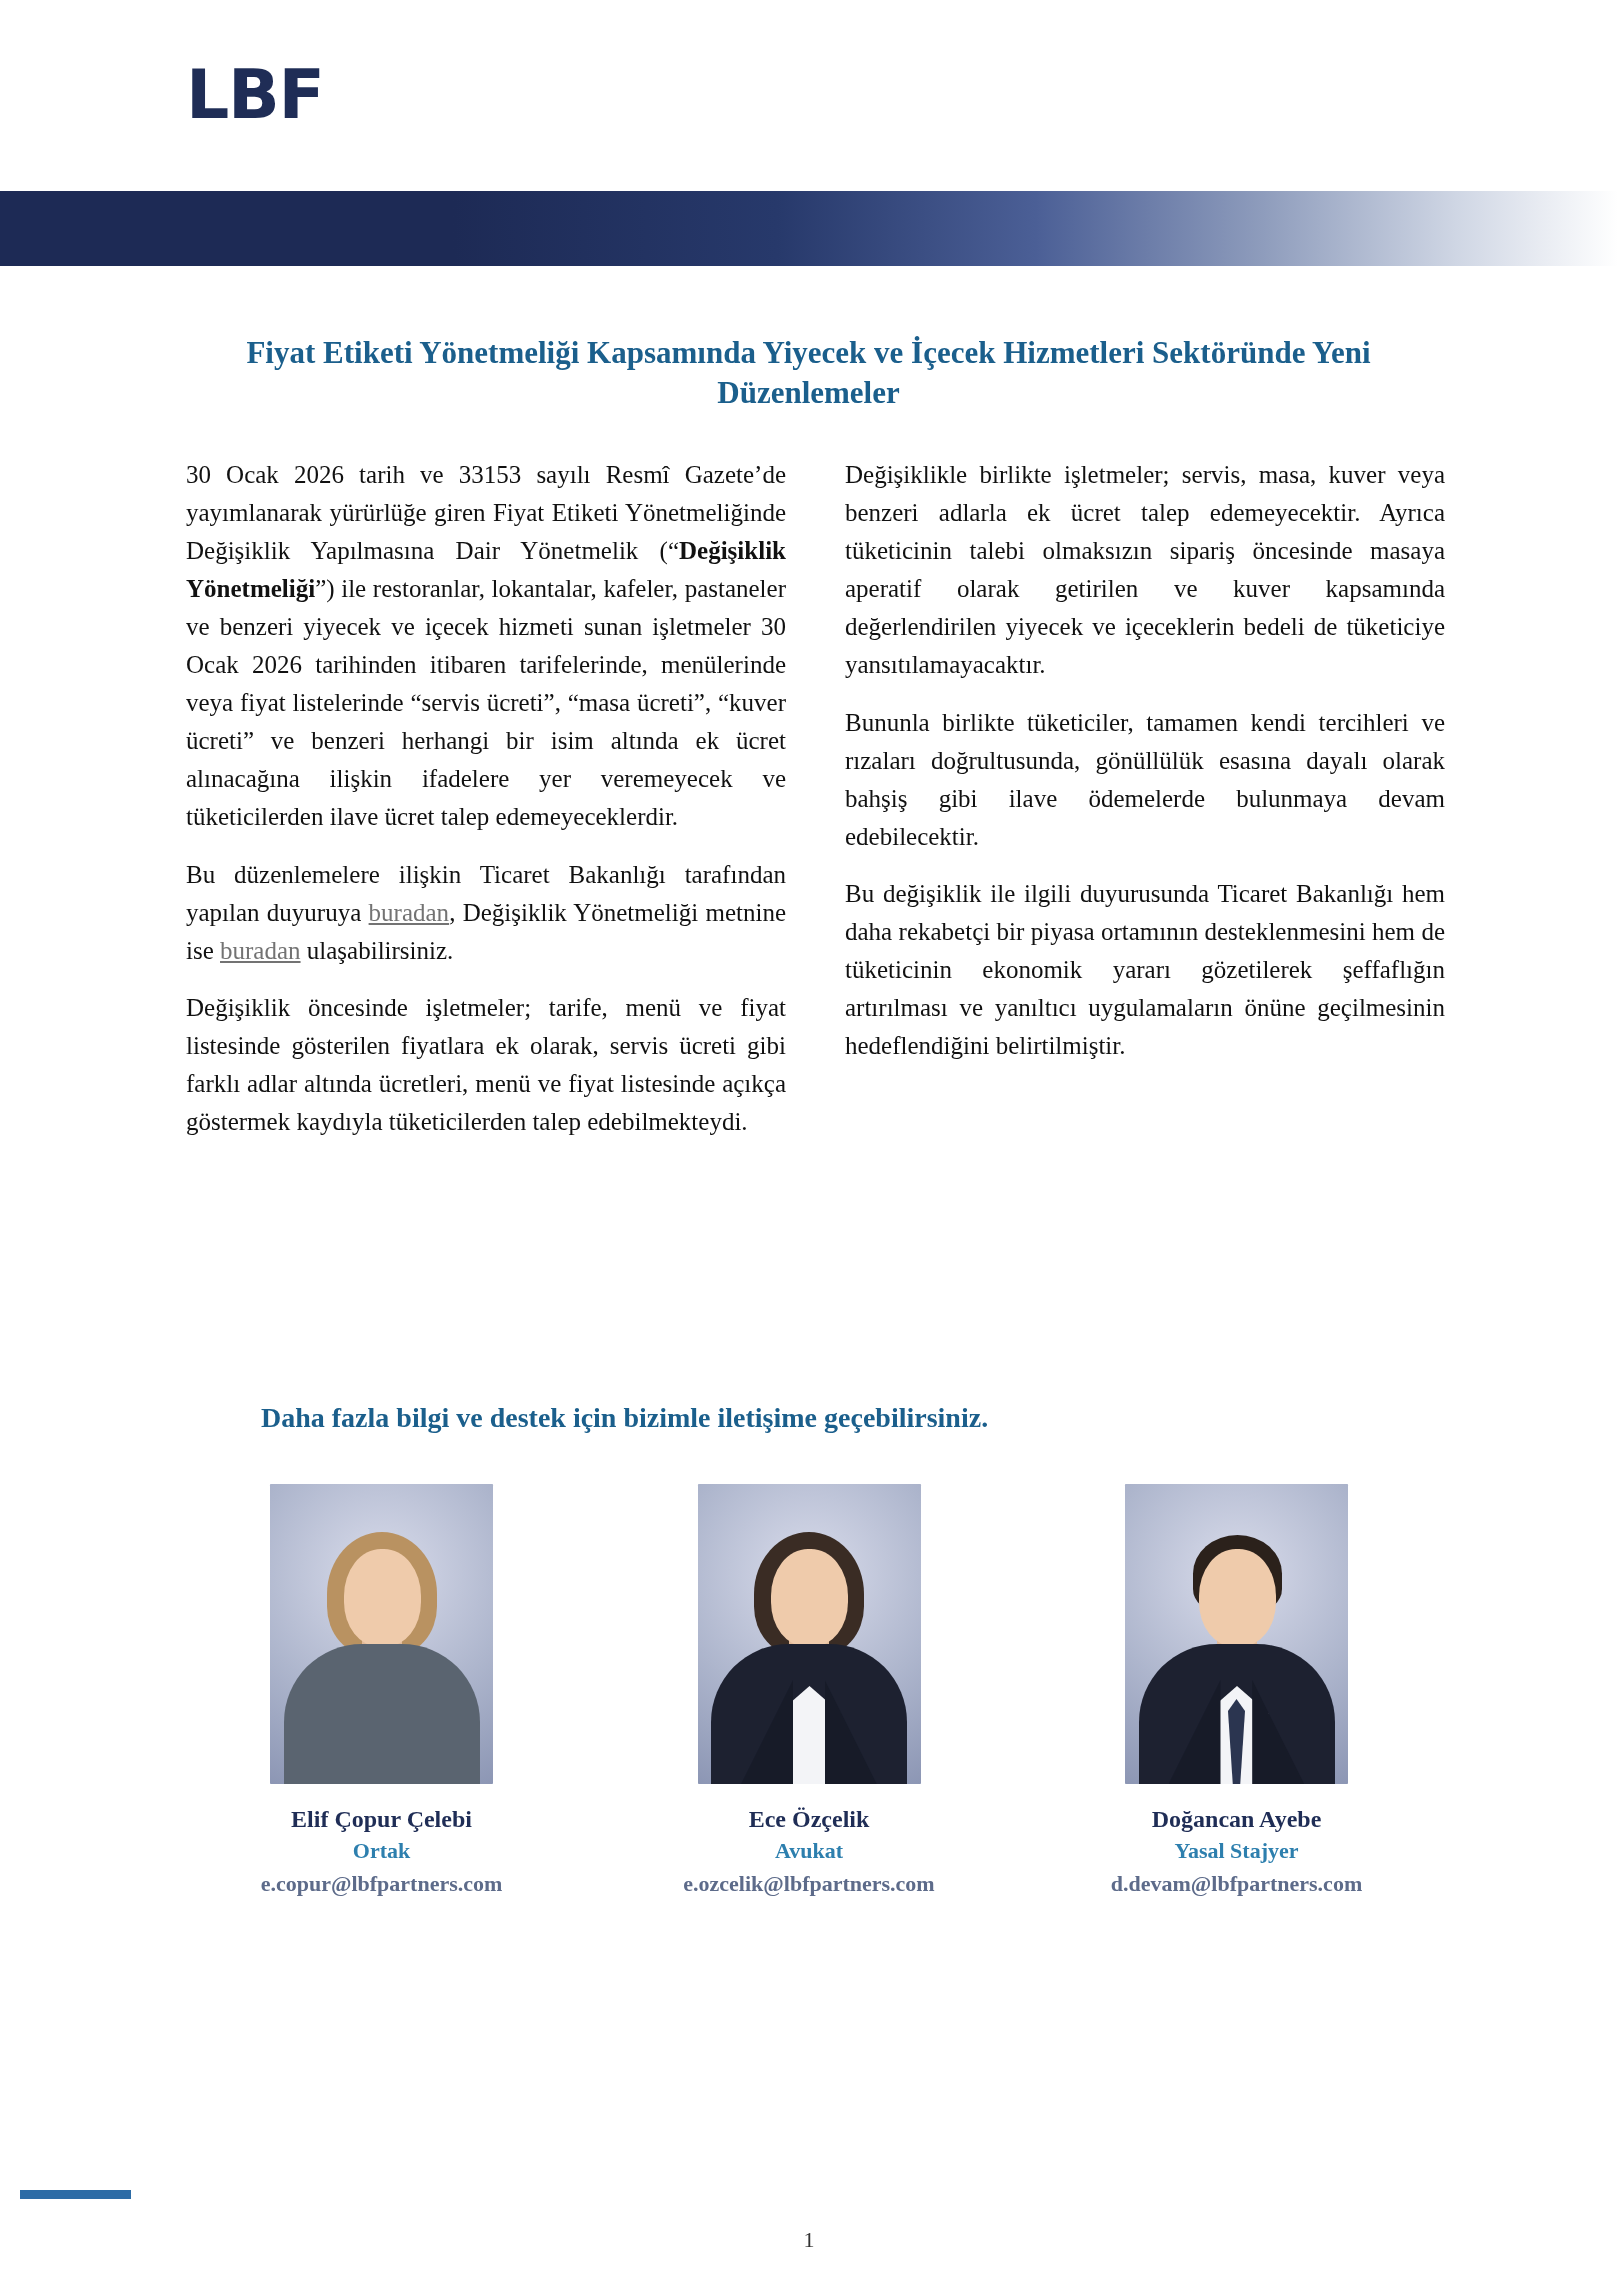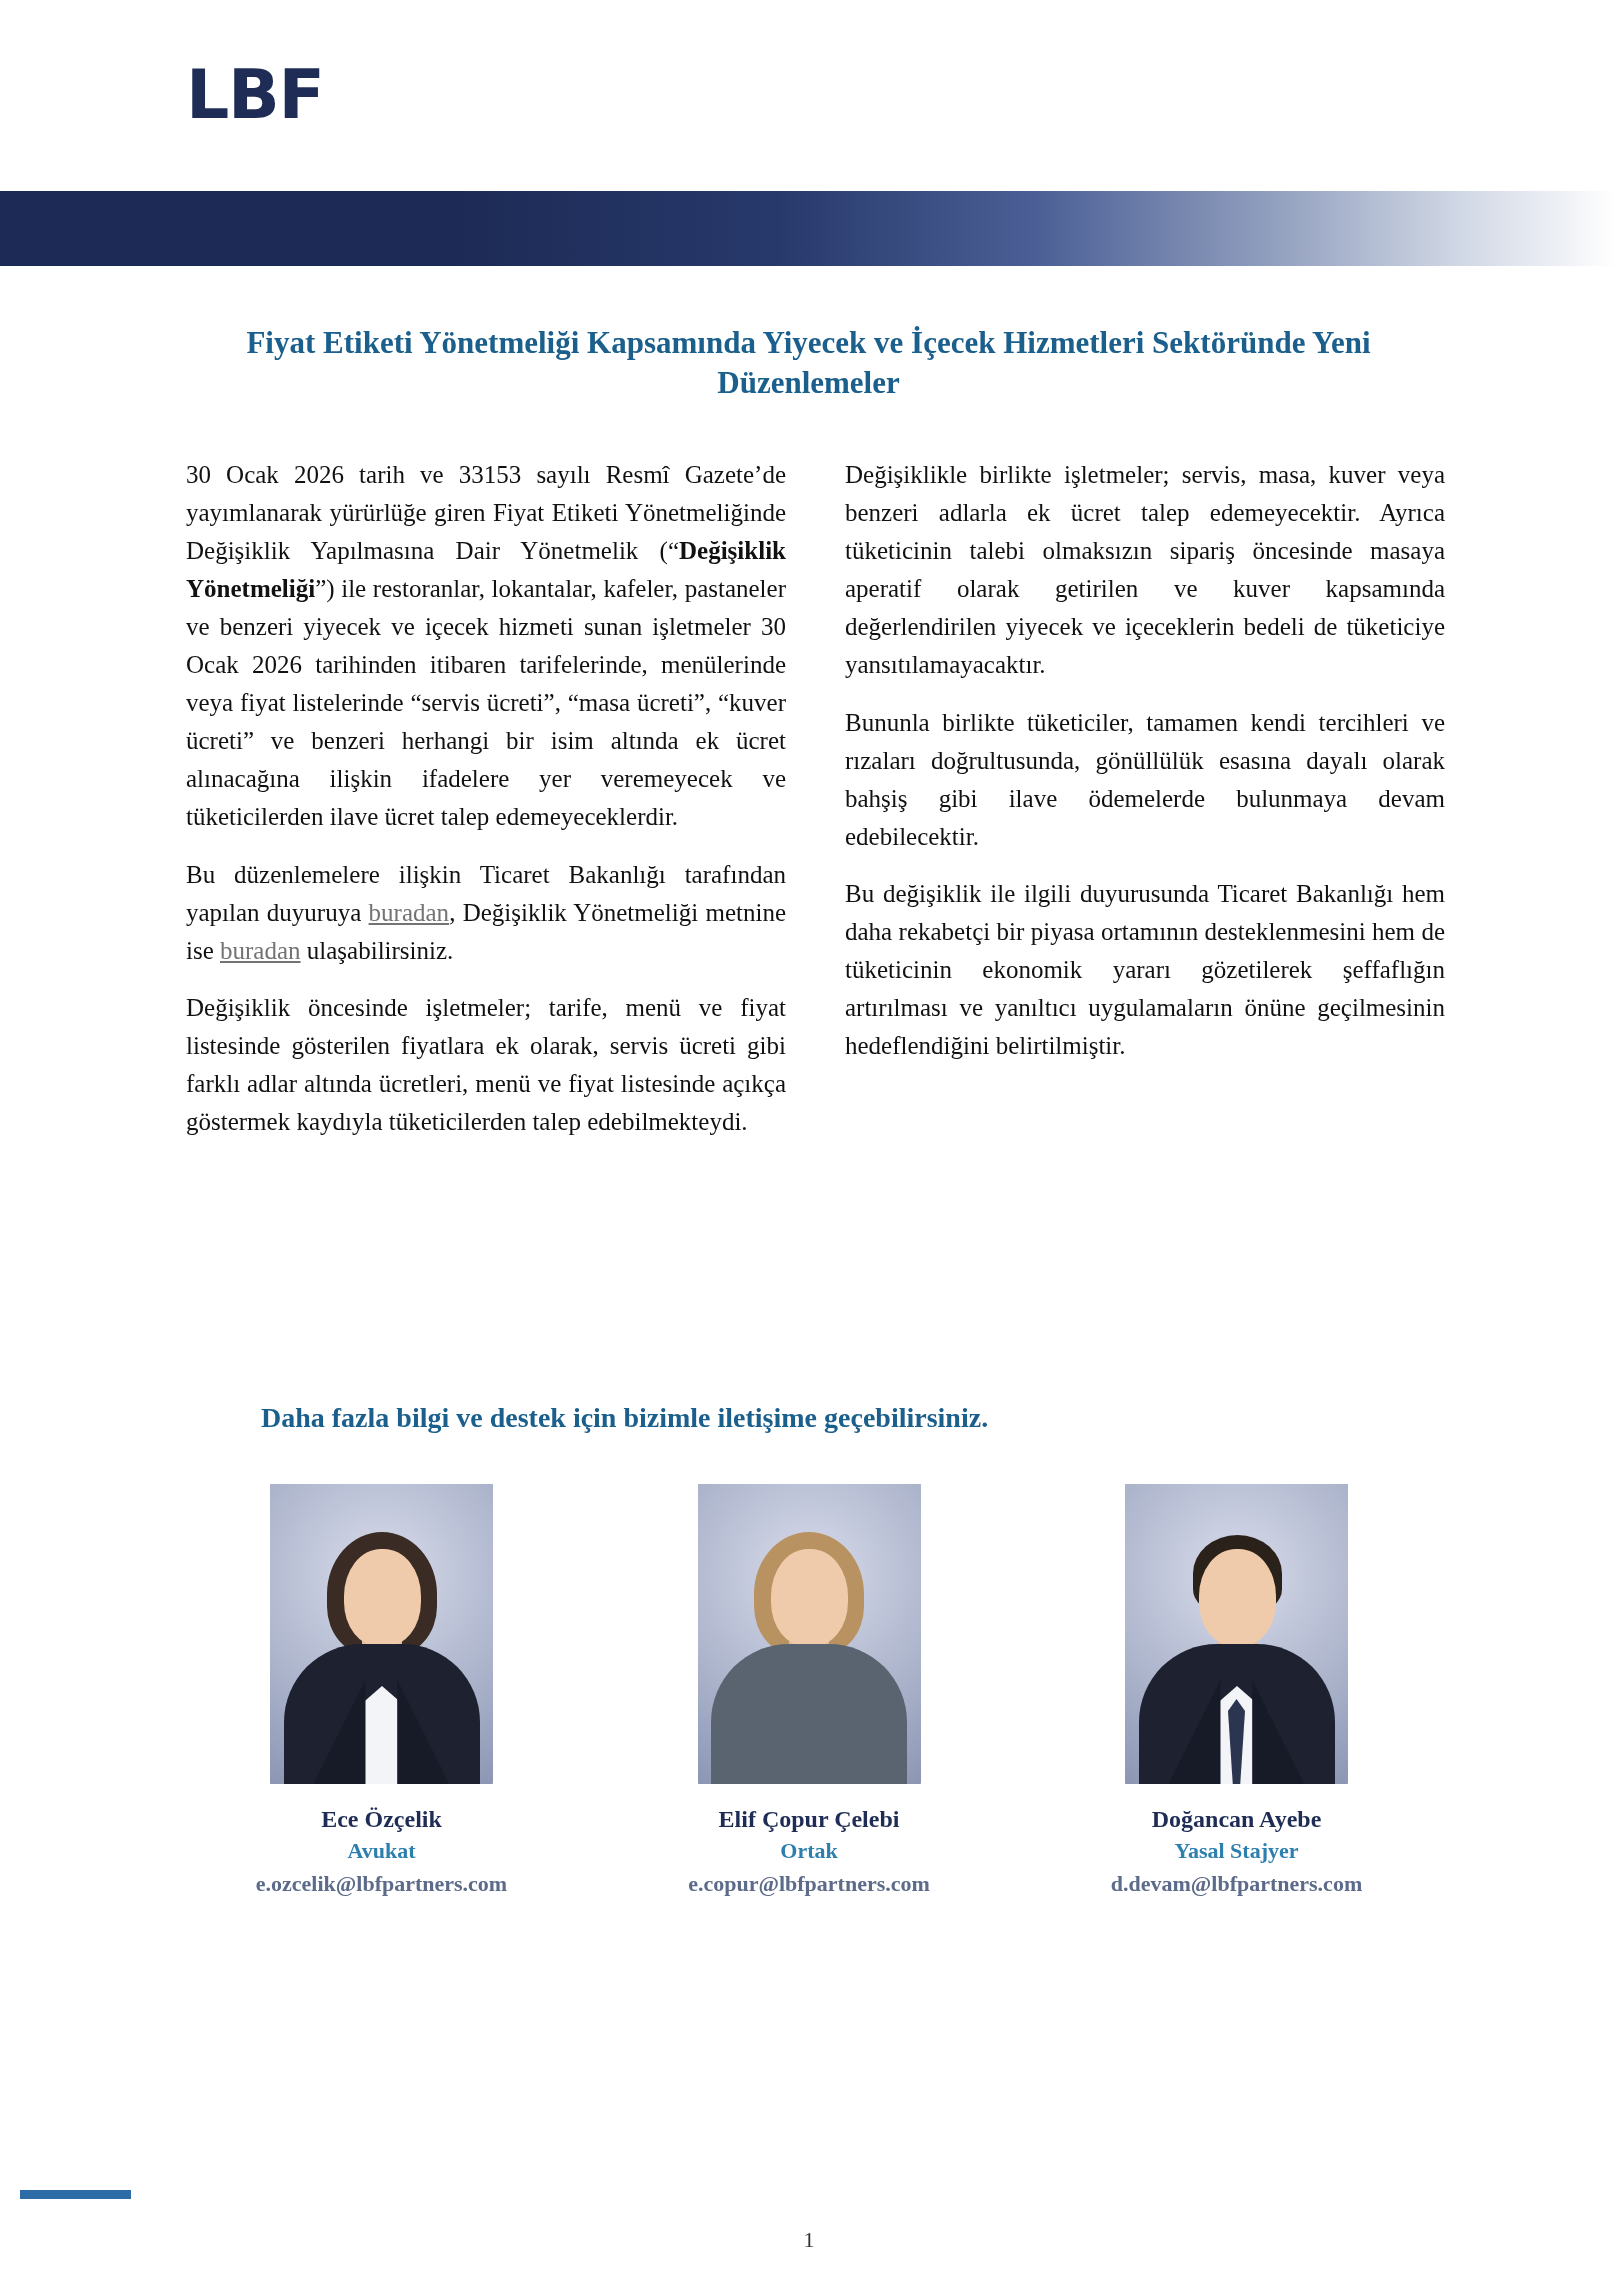--- a/index.html
+++ b/index.html
@@ -55,21 +55,21 @@
       #4b5f96 64%,
       #8e9cbc 78%,
       #cfd6e4 90%,
       #ffffff 100%);
   }
 
   
   .doc-title {
     position: absolute;
     left: 189px;
-    top: 323px;
+    top: 333px;
     width: 1239px;
     text-align: center;
     font-family: "Liberation Serif", serif;
     font-weight: 700;
     font-size: 31px;
     line-height: 1.3;
     color: #1b5f8c;
   }
 
   
@@ -282,48 +282,48 @@
 
 <div class="col right">
   <p>Değişiklikle birlikte işletmeler; servis, masa, kuver veya benzeri adlarla ek ücret talep edemeyecektir. Ayrıca tüketicinin talebi olmaksızın sipariş öncesinde masaya aperatif olarak getirilen ve kuver kapsamında değerlendirilen yiyecek ve içeceklerin bedeli de tüketiciye yansıtılamayacaktır.</p>
   <p> Bununla birlikte tüketiciler, tamamen kendi tercihleri ve rızaları doğrultusunda, gönüllülük esasına dayalı olarak bahşiş gibi ilave ödemelerde bulunmaya devam edebilecektir.</p>
   <p>Bu değişiklik ile ilgili duyurusunda Ticaret Bakanlığı hem daha rekabetçi bir piyasa ortamının desteklenmesini hem de tüketicinin ekonomik yararı gözetilerek şeffaflığın artırılması ve yanıltıcı uygulamaların önüne geçilmesinin hedeflendiğini belirtilmiştir.</p>
 </div>
 
 <div class="cta">Daha fazla bilgi ve destek için bizimle iletişime geçebilirsiniz.</div>
 
 <div class="people">
+
+  <div class="person">
+    <div class="photo">
+      <div class="bg"></div>
+      <div class="hair blonde"></div>
+      <div class="face"></div>
+      <div class="neck"></div>
+      <div class="body tweed"></div>
+    </div>
+    <div class="pname">Elif Çopur Çelebi</div>
+    <div class="prole">Ortak</div>
+    <div class="pmail">e.copur@lbfpartners.com</div>
+  </div>
 
   <div class="person">
     <div class="photo">
       <div class="bg"></div>
       <div class="hair"></div>
       <div class="face"></div>
       <div class="neck"></div>
       <div class="body"></div>
       <div class="shirt"></div>
       <div class="lapelL"></div>
       <div class="lapelR"></div>
     </div>
     <div class="pname">Ece Özçelik</div>
     <div class="prole">Avukat</div>
     <div class="pmail">e.ozcelik@lbfpartners.com</div>
-  </div>
-
-  <div class="person">
-    <div class="photo">
-      <div class="bg"></div>
-      <div class="hair blonde"></div>
-      <div class="face"></div>
-      <div class="neck"></div>
-      <div class="body tweed"></div>
-    </div>
-    <div class="pname">Elif Çopur Çelebi</div>
-    <div class="prole">Ortak</div>
-    <div class="pmail">e.copur@lbfpartners.com</div>
   </div>
 
   <div class="person">
     <div class="photo">
       <div class="bg"></div>
       <div class="hair short"></div>
       <div class="face"></div>
       <div class="neck"></div>
       <div class="body"></div>
       <div class="shirt"></div>

